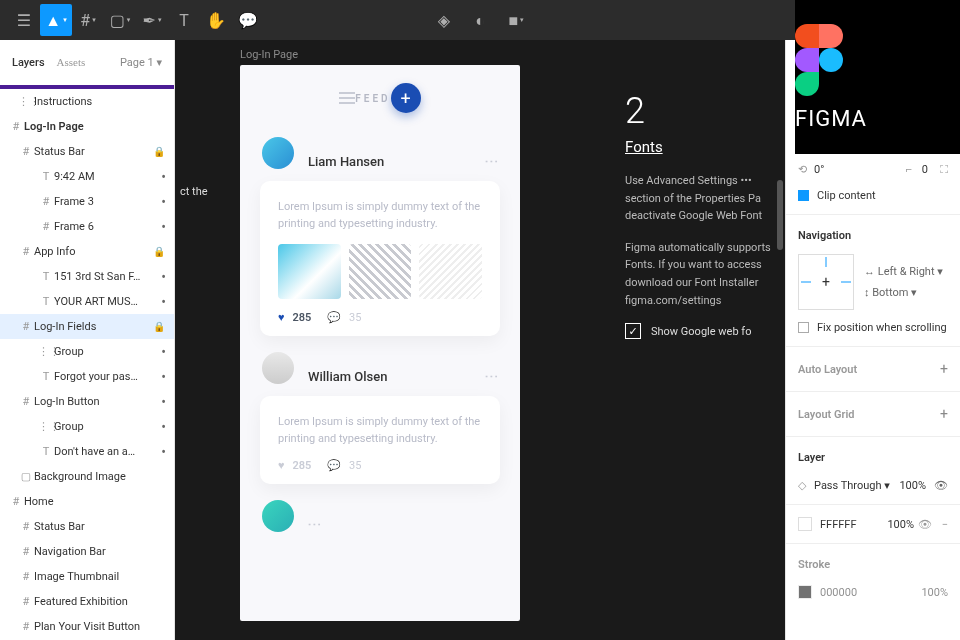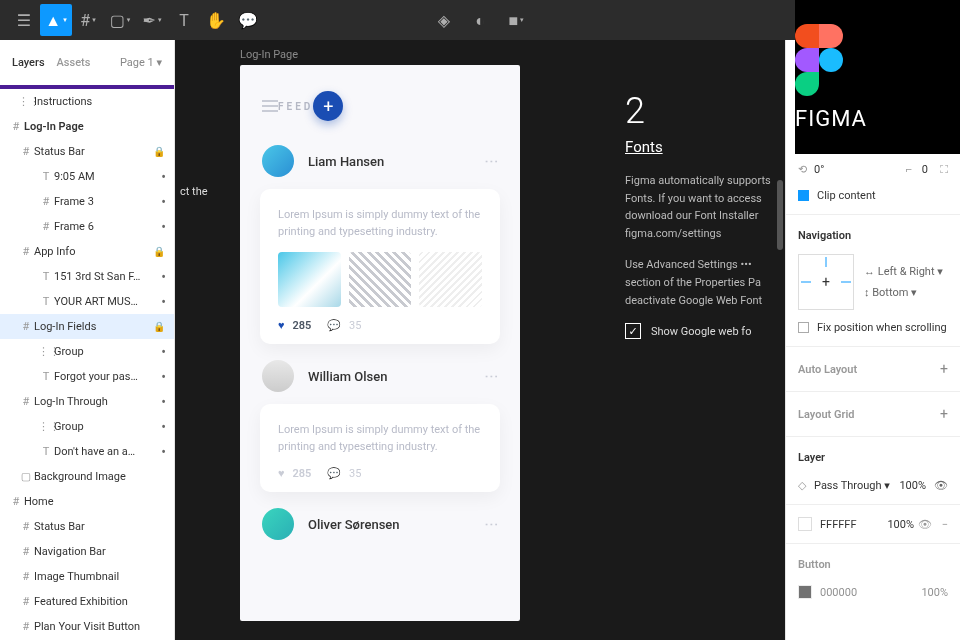--- a/index.html
+++ b/index.html
@@ -10,40 +10,40 @@
 .tool-btn { width:32px; height:32px; display:flex; align-items:center; justify-content:center; color:#aeaeae; cursor:pointer; border-radius:2px; }
 .tool-btn.active { background:#0d99ff; color:#fff; }
 .tool-btn .chev { font-size:7px; margin-left:2px; }
 .center-tools { position:absolute; left:50%; transform:translateX(-50%); display:flex; gap:4px; }
 .avatar-d { margin-left:auto; width:24px; height:24px; border-radius:50%; background:#7b61ff; color:#fff; font-size:11px; display:flex; align-items:center; justify-content:center; font-weight:600; }
 
 
 .layers { position:absolute; left:0; top:40px; width:175px; bottom:0; background:#fff; border-right:1px solid #e5e5e5; overflow-y:auto; font-size:11px; color:#333; }
 .layers-head { display:flex; padding:16px 12px; border-bottom:4px solid #4c1d95; }
 .layers-tab { margin-right:12px; color:#333; font-weight:500; }
-.layers-tab.dim { color:#999; }
+.layers-tab.dim { color:#999;font-family:Liberation Serif, serif; }
 .layers-page { margin-left:auto; color:#888; }
 .layer { display:flex; align-items:center; height:25px; padding:0 8px 0 0; cursor:pointer; }
 .layer.sel { background:#e4f0ff; }
 .layer .ic { width:16px; text-align:center; color:#999; font-size:11px; flex-shrink:0; }
 .layer .nm { flex:1; white-space:nowrap; overflow:hidden; text-overflow:ellipsis; }
 .layer .lock { color:#aaa; font-size:10px; margin-left:4px; }
 .layer .dot { color:#666; margin-left:4px; font-size:14px; line-height:1; }
 .pad0{padding-left:8px}.pad1{padding-left:18px}.pad2{padding-left:38px}
 
 
 .canvas { position:absolute; left:175px; top:40px; right:175px; bottom:0; background:#1a1a1a; }
 .frame-label { position:absolute; left:65px; top:8px; color:#8a8a8a; font-size:11px; }
 .phone { position:absolute; left:65px; top:25px; width:280px; height:556px; background:#f8f8fb; border-radius:2px; overflow:hidden; }
-.feed-head { display:flex; align-items:center; justify-content:flex-start; padding:18px 22px 14px;margin-top:8px; }
+.feed-head { display:flex; align-items:center; justify-content:center; padding:18px 22px 14px; }
 .hamb { display:flex; flex-direction:column; gap:3px; }
 .hamb span { width:16px; height:2px; background:#c9ccd6; }
 .feed-title { font-size:10px; letter-spacing:3px; color:#b5b8c4; font-weight:600; }
 .add-btn { width:30px; height:30px; border-radius:50%; background:#1a4db3; color:#fff; display:flex; align-items:center; justify-content:center; font-size:18px; box-shadow:0 4px 10px rgba(26,77,179,.35); }
-.post-author { display:flex; align-items:center; padding:10px 22px; }
+.post-author { display:flex; align-items:flex-end; padding:10px 22px; }
 .avi { width:32px; height:32px; border-radius:50%; background:linear-gradient(135deg,#4ac7e8,#2a8fd4); margin-right:14px; flex-shrink:0; }
 .avi.v2 { background:linear-gradient(180deg,#e8e8e8,#ccc); }
 .avi.v3 { background:linear-gradient(135deg,#3ad5be,#2aafb5); }
 .author-name { flex:1; font-size:13px; color:#333; font-weight:500; }
 .author-menu { color:#c9ccd6; font-size:14px; letter-spacing:-1px; transform:rotate(90deg); }
 .card { margin:2px 20px 6px; background:#fff; border-radius:10px; padding:18px 18px 12px; box-shadow:0 6px 18px rgba(0,0,0,.05); }
 .card-text { font-size:11px; color:#b8bbc8; line-height:1.5; margin-bottom:12px; }
 .thumbs { display:flex; gap:8px; margin-bottom:12px; }
 .thumb { flex:1; height:55px; border-radius:4px; }
 .th1 { background:linear-gradient(135deg,#4ac7e8 0%,#fff 60%,#a8d8e8 100%); }
@@ -124,21 +124,21 @@
         <span class="ic">#</span>
         <span class="nm" style="font-weight:600">Log-In Page</span>
       </div>
       <div class="layer pad1">
         <span class="ic">#</span>
         <span class="nm" style="">Status Bar</span>
         <span class="lock">🔒</span>
       </div>
       <div class="layer pad2">
         <span class="ic">T</span>
-        <span class="nm" style="">9:05 AM</span>
+        <span class="nm" style="">9:42 AM</span>
         <span class="dot">•</span>
       </div>
       <div class="layer pad2">
         <span class="ic">#</span>
         <span class="nm" style="">Frame 3</span>
         <span class="dot">•</span>
       </div>
       <div class="layer pad2">
         <span class="ic">#</span>
         <span class="nm" style="">Frame 6</span>
@@ -169,21 +169,21 @@
         <span class="nm" style="">Group</span>
         <span class="dot">•</span>
       </div>
       <div class="layer pad2">
         <span class="ic">T</span>
         <span class="nm" style="">Forgot your pas…</span>
         <span class="dot">•</span>
       </div>
       <div class="layer pad1">
         <span class="ic">#</span>
-        <span class="nm" style="">Log-In Through</span>
+        <span class="nm" style="">Log-In Button</span>
         <span class="dot">•</span>
       </div>
       <div class="layer pad2">
         <span class="ic">⋮⋮</span>
         <span class="nm" style="">Group</span>
         <span class="dot">•</span>
       </div>
       <div class="layer pad2">
         <span class="ic">T</span>
         <span class="nm" style="">Don't have an a…</span>
@@ -269,30 +269,29 @@
       <div class="card-foot">
         <span class="heart dim">♥</span>
         <span class="likes dim">285</span>
         <span class="cbubble">💬</span>
         <span class="cmts">35</span>
       </div>
     </div>
 
     <div class="post-author">
       <div class="avi v3"></div>
-      <div class="author-name">Oliver Sørensen</div>
       <div class="author-menu">⋮</div>
     </div>
   </div>
 
   <div class="info-panel">
     <div class="info-num">2</div>
     <div class="info-h">Fonts</div>
+    <div class="info-p">Use Advanced Settings   ••• section of the Properties Pa deactivate Google Web Font</div>
     <div class="info-p">Figma automatically supports Fonts. If you want to access download our Font Installer figma.com/settings</div>
-    <div class="info-p">Use Advanced Settings   ••• section of the Properties Pa deactivate Google Web Font</div>
     <div class="chk">
       <div class="chkbox">✓</div>
       <span>Show Google web fo</span>
     </div>
   </div>
   <div class="sbar" style="top:140px;height:70px"></div>
 </div>
 
 <div class="props">
   <div style="height:116px"></div>
@@ -349,21 +348,21 @@
   <div class="prop-row">
     <div class="swatch" style="background:#fff"></div>
     <span>FFFFFF</span>
     <span style="flex:1"></span>
     <span>100%</span>
     <span style="width:18px;text-align:right;color:#999">👁</span>
     <span style="width:16px;text-align:right;color:#999">−</span>
   </div>
   <div class="prop-sep"></div>
   <div class="prop-head" style="color:#999">
-      <span>Button</span>
+      <span>Stroke</span>
     </div>
   <div class="prop-row" style="opacity:.55">
     <div class="swatch" style="background:#000"></div>
     <span>000000</span>
     <span style="flex:1"></span>
     <span>100%</span>
   </div>
 
 </div>
 

